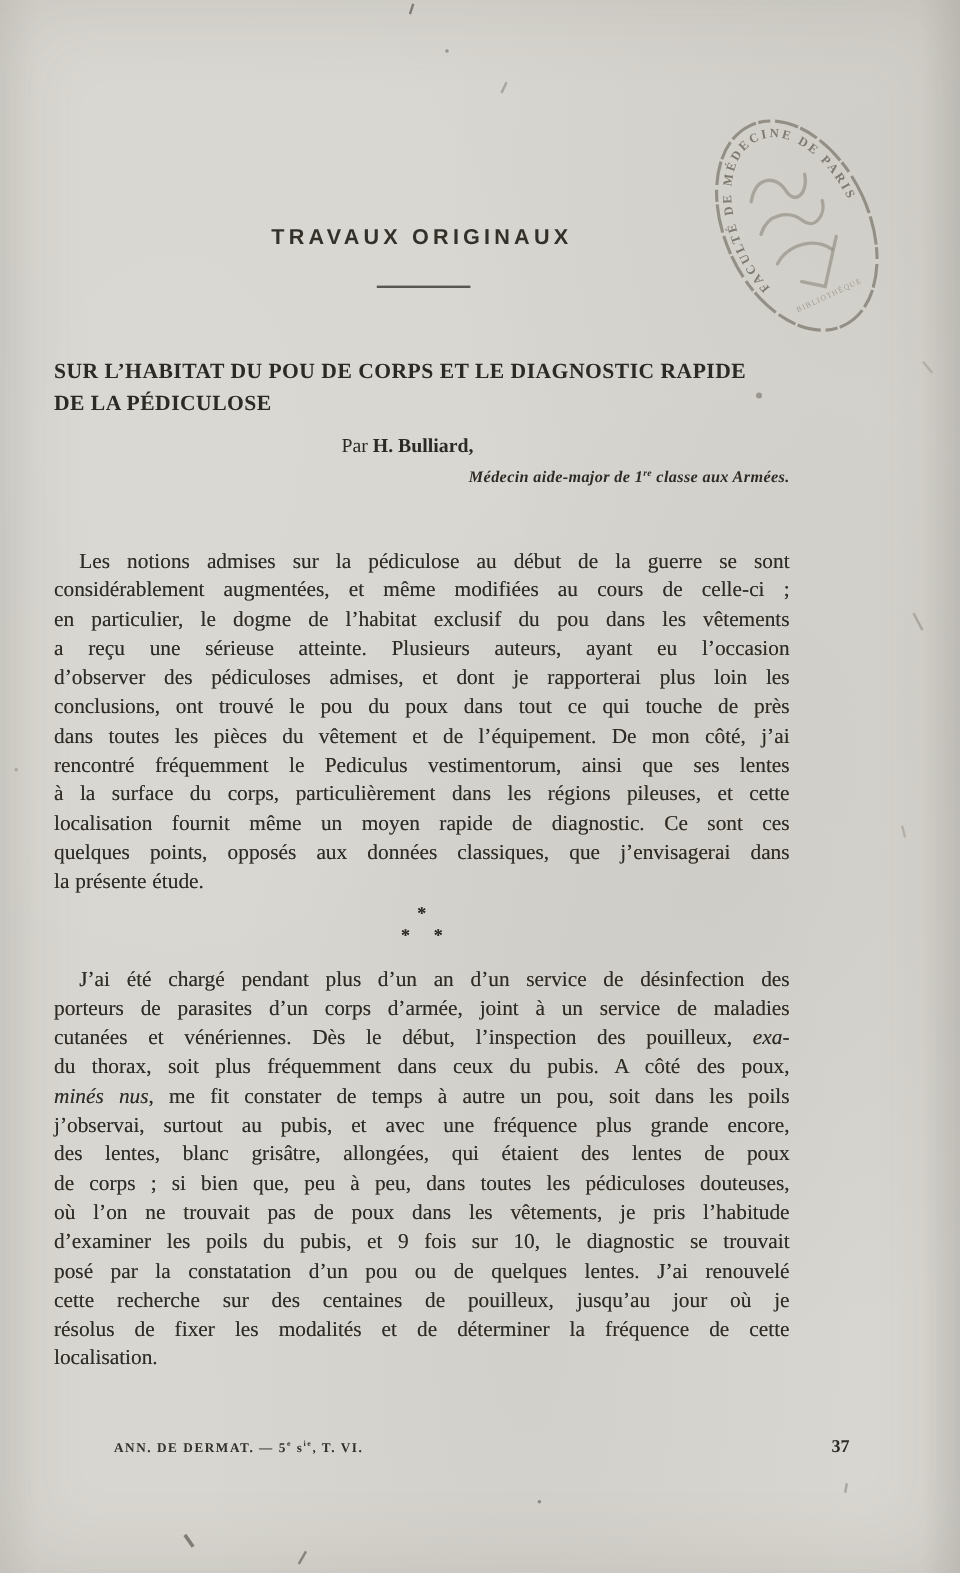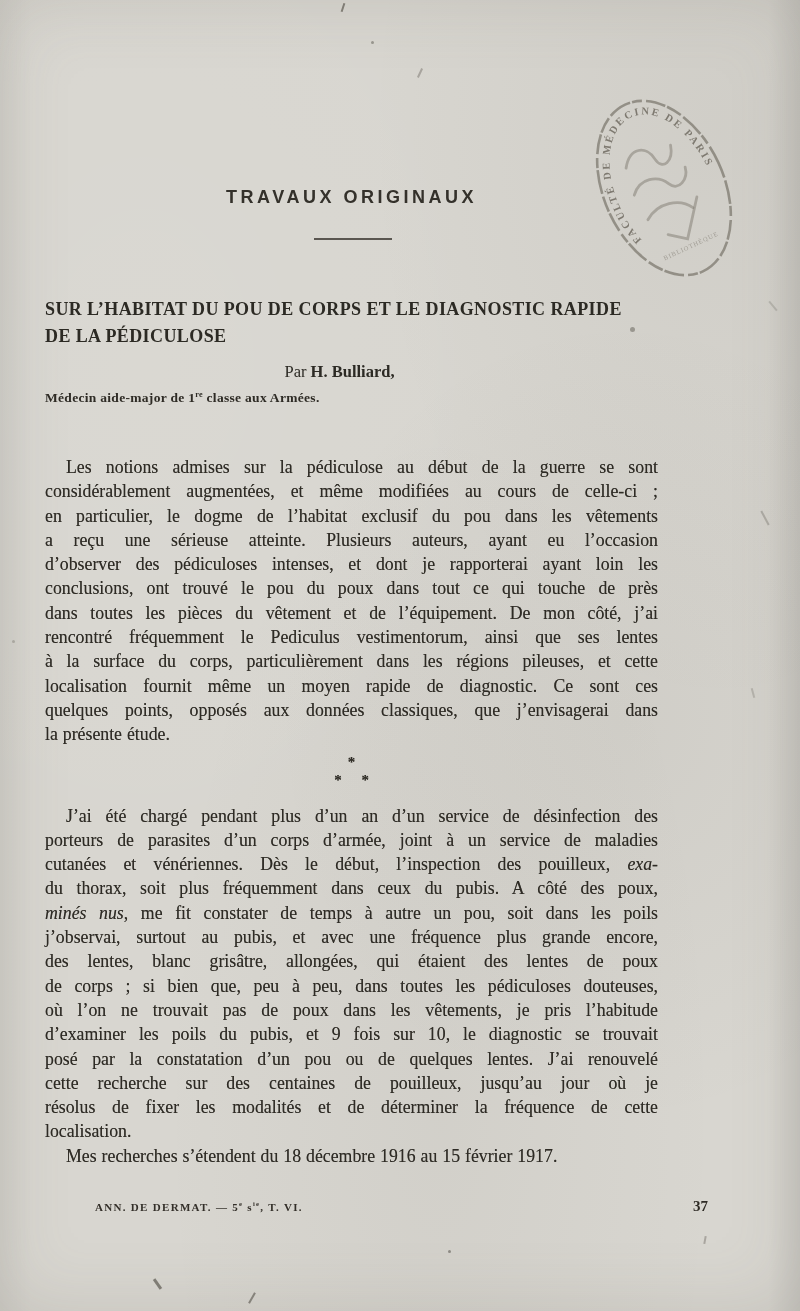--- a/index.html
+++ b/index.html
@@ -22,22 +22,22 @@
     font-family:"Liberation Sans",sans-serif;font-size:18px;font-weight:700;
     letter-spacing:3.5px;color:#34312b;}
   .heading-rule{position:absolute;top:238px;left:314px;width:78px;height:2px;
     background:#3a3630;opacity:.8;}
   
   .title{position:absolute;top:296px;left:45px;width:613px;margin:0;text-align:left;
     font-size:18px;font-weight:700;letter-spacing:.4px;line-height:27px;color:#2c2a24;}
   .byline{position:absolute;top:362px;left:33px;width:613px;text-align:center;
     font-size:16.5px;color:#2c2a24;}
   .byline .author{font-weight:700;}
-  .affiliation{position:absolute;top:390px;left:45px;width:613px;text-align:left;
-    font-size:13.5px;font-weight:700;letter-spacing:.3px;color:#2e2b25;}
+  .affiliation{position:absolute;top:390px;left:45px;width:613px;text-align:right;
+    font-size:13.5px;font-weight:700;letter-spacing:.3px;color:#2e2b25;font-style:italic;}
   
   .body-col{position:absolute;top:455px;left:45px;width:613px;
     font-size:17.8px;line-height:24.3px;color:#2e2b25;
     text-shadow:0 0 .4px rgba(46,43,37,.55);}
   .line{text-align:justify;text-align-last:justify;word-spacing:.5px;}
   .line.indent{padding-left:21px;}
   .line.final{text-align-last:left;}
   em{font-style:italic;}
   sup{font-size:60%;line-height:0;}
   .sep{height:57px;box-sizing:border-box;padding-top:7px;text-align:center;
@@ -98,21 +98,21 @@
   </div>
 
   <div class="affiliation"><span>Médecin aide-major de 1</span><sup>re</sup><span> classe aux Armées.</span></div>
 
   <div class="body-col">
       <div class="para">
         <div class="line indent"><span>Les notions admises sur la pédiculose au début de la guerre se sont</span></div>
         <div class="line"><span>considérablement augmentées, et même modifiées au cours de celle-ci ;</span></div>
         <div class="line"><span>en particulier, le dogme de l’habitat exclusif du pou dans les vêtements</span></div>
         <div class="line"><span>a reçu une sérieuse atteinte. Plusieurs auteurs, ayant eu l’occasion</span></div>
-        <div class="line"><span>d’observer des pédiculoses intenses, et dont je rapporterai ayant loin les</span></div>
+        <div class="line"><span>d’observer des pédiculoses admises, et dont je rapporterai plus loin les</span></div>
         <div class="line"><span>conclusions, ont trouvé le pou du poux dans tout ce qui touche de près</span></div>
         <div class="line"><span>dans toutes les pièces du vêtement et de l’équipement. De mon côté, j’ai</span></div>
         <div class="line"><span>rencontré fréquemment le Pediculus vestimentorum, ainsi que ses lentes</span></div>
         <div class="line"><span>à la surface du corps, particulièrement dans les régions pileuses, et cette</span></div>
         <div class="line"><span>localisation fournit même un moyen rapide de diagnostic. Ce sont ces</span></div>
         <div class="line"><span>quelques points, opposés aux données classiques, que j’envisagerai dans</span></div>
         <div class="line final"><span>la présente étude.</span></div>
       </div>
       <div class="sep">
         <div class="sep-top">*</div>
@@ -127,23 +127,20 @@
         <div class="line"><span>j’observai, surtout au pubis, et avec une fréquence plus grande encore,</span></div>
         <div class="line"><span>des lentes, blanc grisâtre, allongées, qui étaient des lentes de poux</span></div>
         <div class="line"><span>de corps ; si bien que, peu à peu, dans toutes les pédiculoses douteuses,</span></div>
         <div class="line"><span>où l’on ne trouvait pas de poux dans les vêtements, je pris l’habitude</span></div>
         <div class="line"><span>d’examiner les poils du pubis, et 9 fois sur 10, le diagnostic se trouvait</span></div>
         <div class="line"><span>posé par la constatation d’un pou ou de quelques lentes. J’ai renouvelé</span></div>
         <div class="line"><span>cette recherche sur des centaines de pouilleux, jusqu’au jour où je</span></div>
         <div class="line"><span>résolus de fixer les modalités et de déterminer la fréquence de cette</span></div>
         <div class="line final"><span>localisation.</span></div>
       </div>
-      <div class="para">
-        <div class="line indent final"><span>Mes recherches s’étendent du 18 décembre 1916 au 15 février 1917.</span></div>
-      </div>
     </div>
 
   <div class="footer">
     <span class="journal-ref"><span>ANN. DE DERMAT. — 5</span><sup>e</sup><span> s</span><sup>ie</sup><span>, T. VI.</span></span>
     <span class="page-num">37</span>
   </div>
 
   <div class="speck" style="left:342px;top:3px;width:2px;height:9px;transform:rotate(18deg);opacity:.55"></div>
   <div class="speck dot" style="left:371px;top:41px;width:3px;height:3px;opacity:.4"></div>
   <div class="speck" style="left:419px;top:68px;width:2px;height:10px;transform:rotate(25deg);opacity:.3"></div>

